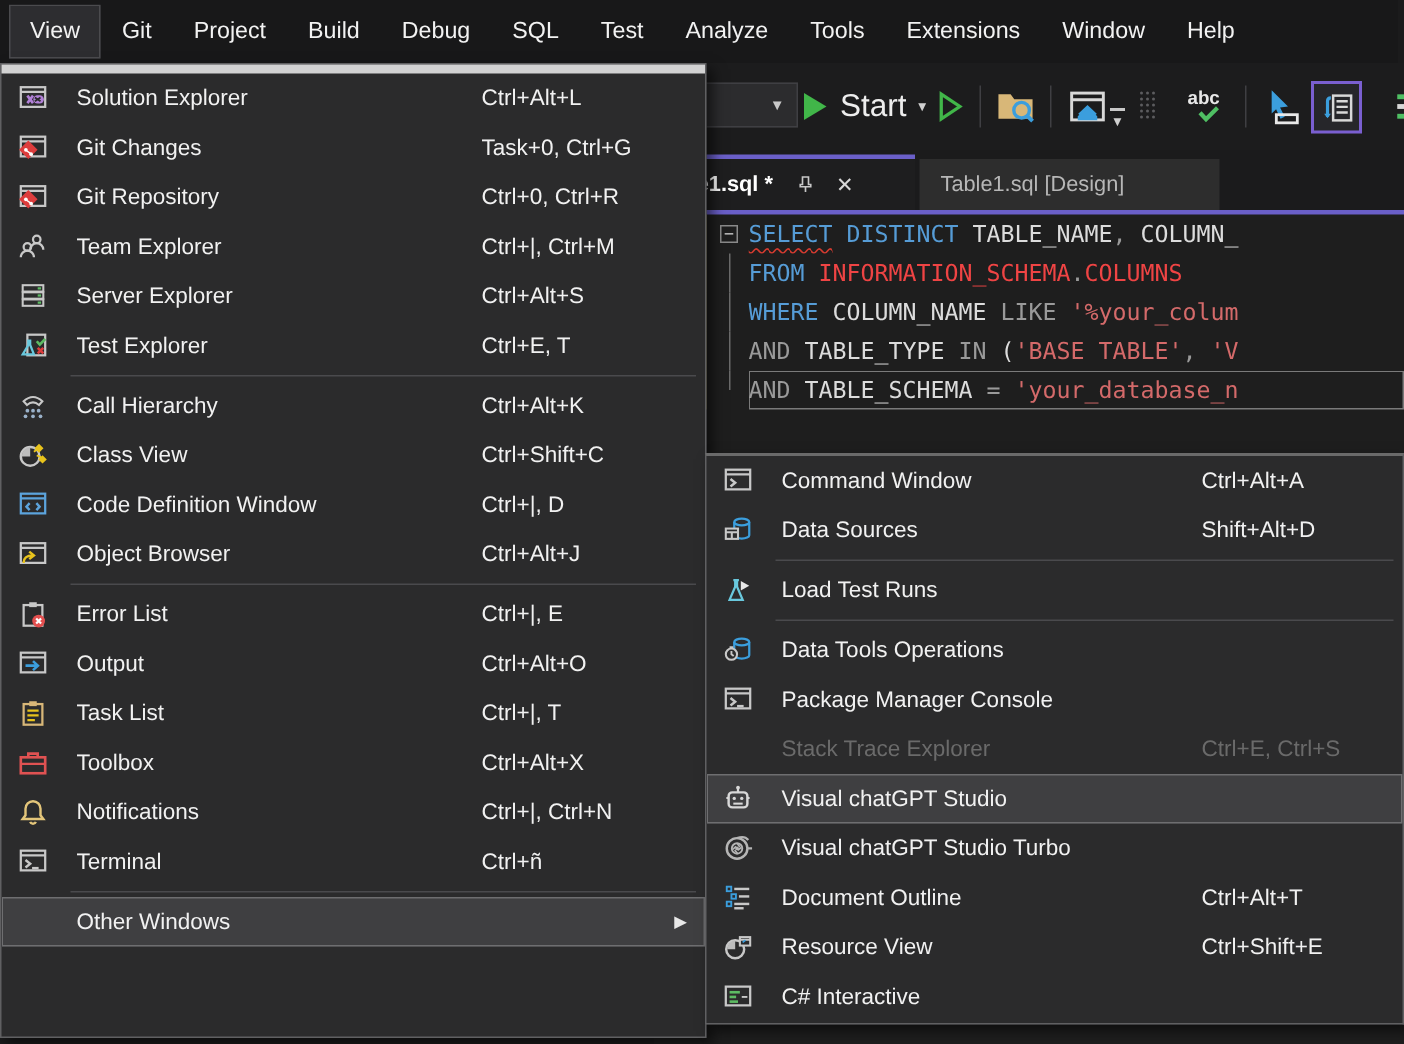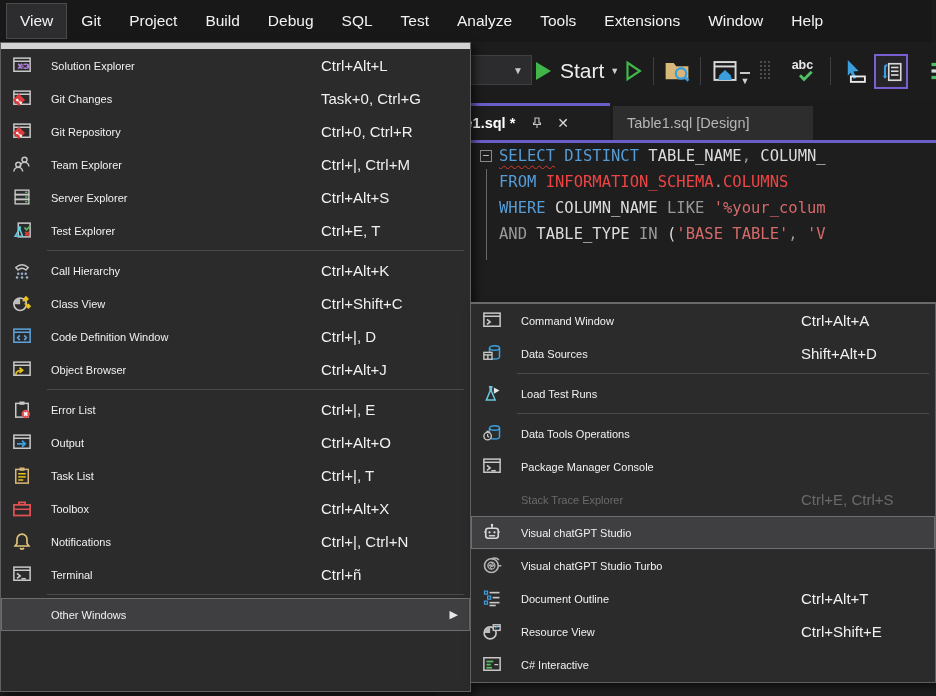--- a/index.html
+++ b/index.html
@@ -57,21 +57,21 @@
 
   
   .menu { position:absolute; background:#2b2b2c; border:1px solid #606062;
     box-shadow:4px 4px 8px rgba(0,0,0,.55); z-index:10; }
   #view-menu { left:0; top:42px; width:471px; height:650px; }
   #view-menu .topstrip { height:6px; background:#d2d2d2; }
   #other-submenu { left:470px; top:302px; width:466px; height:381px; z-index:11; border-top:2px solid #6a6a6a; }
   .mrow { position:relative; height:33px; display:flex; align-items:center; }
   .mrow .micon { position:absolute; left:10px; top:5px; width:22px; height:22px;
     display:flex; align-items:center; justify-content:center; }
-  .mrow .mlabel { position:absolute; left:50px; color:#f1f1f1; font-size:11px; white-space:nowrap; }
+  .mrow .mlabel { position:absolute; left:50px; color:#f1f1f1; font-size:15px; white-space:nowrap; }
   .mrow .mshort { position:absolute; left:320px; color:#f1f1f1; font-size:15px; white-space:nowrap; }
   #other-submenu .mrow .mshort { left:330px; }
   .mrow.hl { background:#3f3f41; box-shadow:inset 0 0 0 1px #6e6e70; }
   .mrow.disabled .mlabel, .mrow.disabled .mshort { color:#6a6a6a; }
   .mrow .marrow { position:absolute; right:12px; color:#e8e8e8; font-size:11px; }
   .msep { height:1px; background:#4a4a4d; margin:3px 6px 3px 46px; }
 </style>
 </head>
 <body>
 
@@ -191,21 +191,21 @@
       <div id="tab-inactive">
         <span class="tlabel">Table1.sql [Design]</span>
       </div>
       <div id="tab-underline"></div>
     </div>
     <div id="code">
         <div class="cline"><span class="lnum">1</span><span class="ybar"></span><span class="foldcol"><span class="foldbox">−</span></span><span class="ctext"><span class="tk-kw sq">SELECT</span><span class="tk-pl"> </span><span class="tk-kw">DISTINCT</span><span class="tk-pl"> </span><span class="tk-id">TABLE_NAME</span><span class="tk-op">, </span><span class="tk-id">COLUMN_</span></span></div>
         <div class="cline"><span class="lnum">2</span><span class="ybar"></span><span class="foldcol"><span class="foldline"></span></span><span class="ctext"><span class="tk-kw">FROM</span><span class="tk-pl"> </span><span class="tk-tbl">INFORMATION_SCHEMA</span><span class="tk-op">.</span><span class="tk-tbl">COLUMNS</span></span></div>
         <div class="cline"><span class="lnum">3</span><span class="ybar"></span><span class="foldcol"><span class="foldline"></span></span><span class="ctext"><span class="tk-kw">WHERE</span><span class="tk-pl"> </span><span class="tk-id">COLUMN_NAME</span><span class="tk-pl"> </span><span class="tk-op">LIKE</span><span class="tk-pl"> </span><span class="tk-str">'%your_colum</span></span></div>
         <div class="cline"><span class="lnum">4</span><span class="ybar"></span><span class="foldcol"><span class="foldline"></span></span><span class="ctext"><span class="tk-op">AND</span><span class="tk-pl"> </span><span class="tk-id">TABLE_TYPE</span><span class="tk-pl"> </span><span class="tk-op">IN</span><span class="tk-pl"> (</span><span class="tk-str">'BASE TABLE'</span><span class="tk-op">, </span><span class="tk-str">'V</span></span></div>
-        <div class="cline boxed"><span class="lnum">5</span><span class="ybar"></span><span class="foldcol"><span class="foldend"></span></span></div>
+        <div class="cline boxed"><span class="lnum">5</span><span class="ybar"></span><span class="foldcol"><span class="foldend"></span></span><span class="ctext"><span class="tk-op">AND</span><span class="tk-pl"> </span><span class="tk-id">TABLE_SCHEMA</span><span class="tk-op"> = </span><span class="tk-str">'your_database_n</span></span></div>
         <div class="cline"><span class="lnum">6</span><span class="ybar off"></span><span class="foldcol"></span><span class="ctext"></span></div>
       </div>
   </div>
 
   <div id="view-menu" class="menu">
     <div class="topstrip"></div>
     <div id="view-menu-items">
         <div class="mrow">
           <span class="micon">
             <svg width="20" height="20" viewBox="0 0 16 16">

